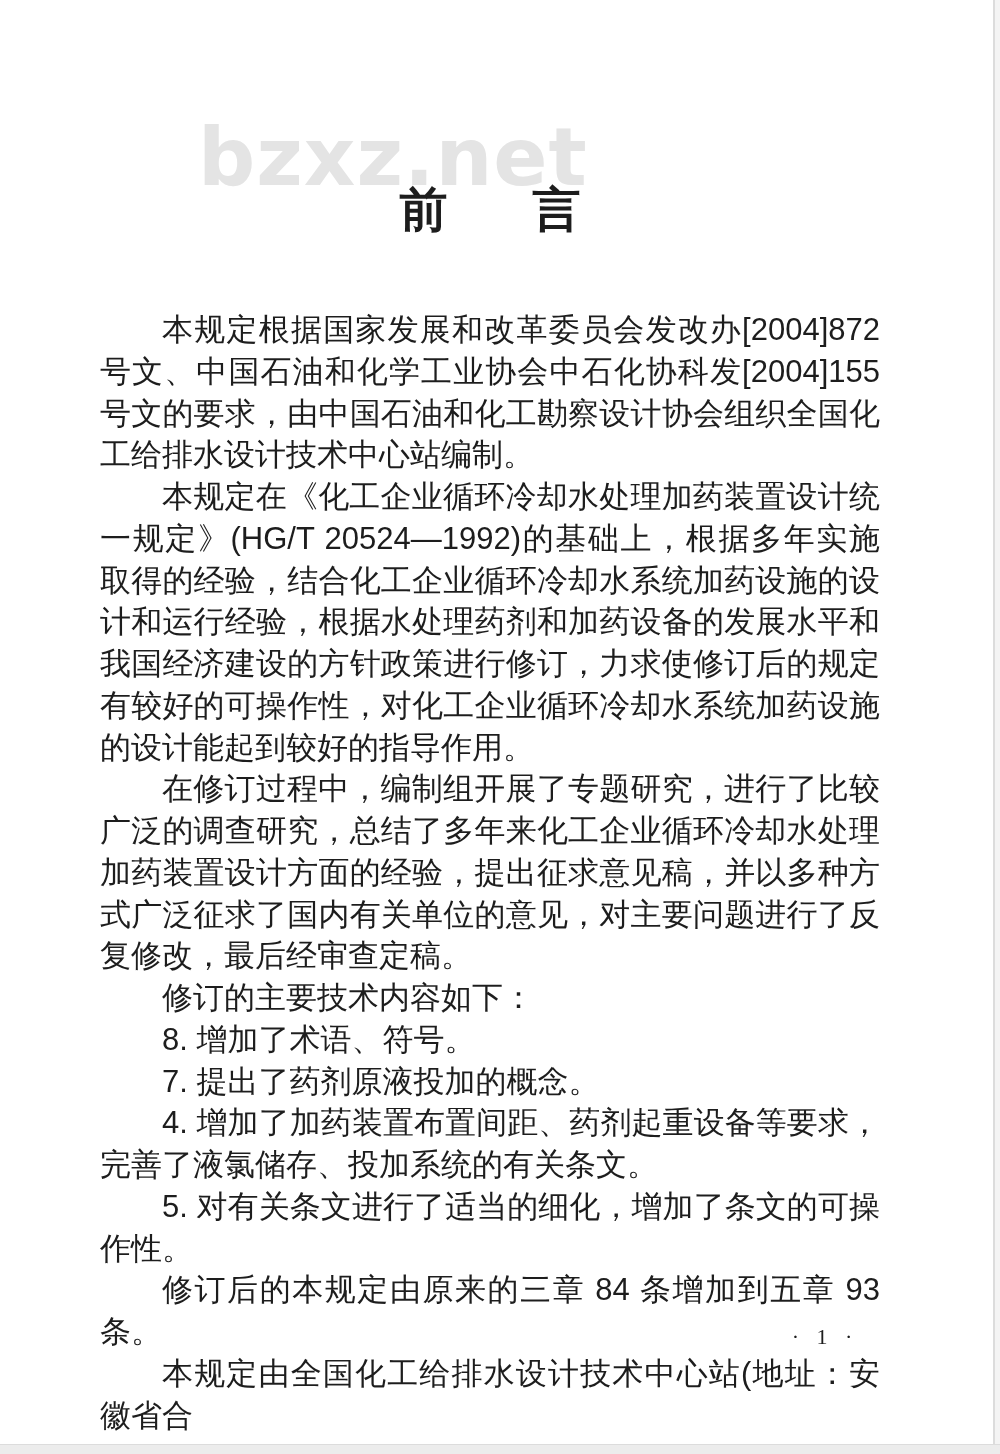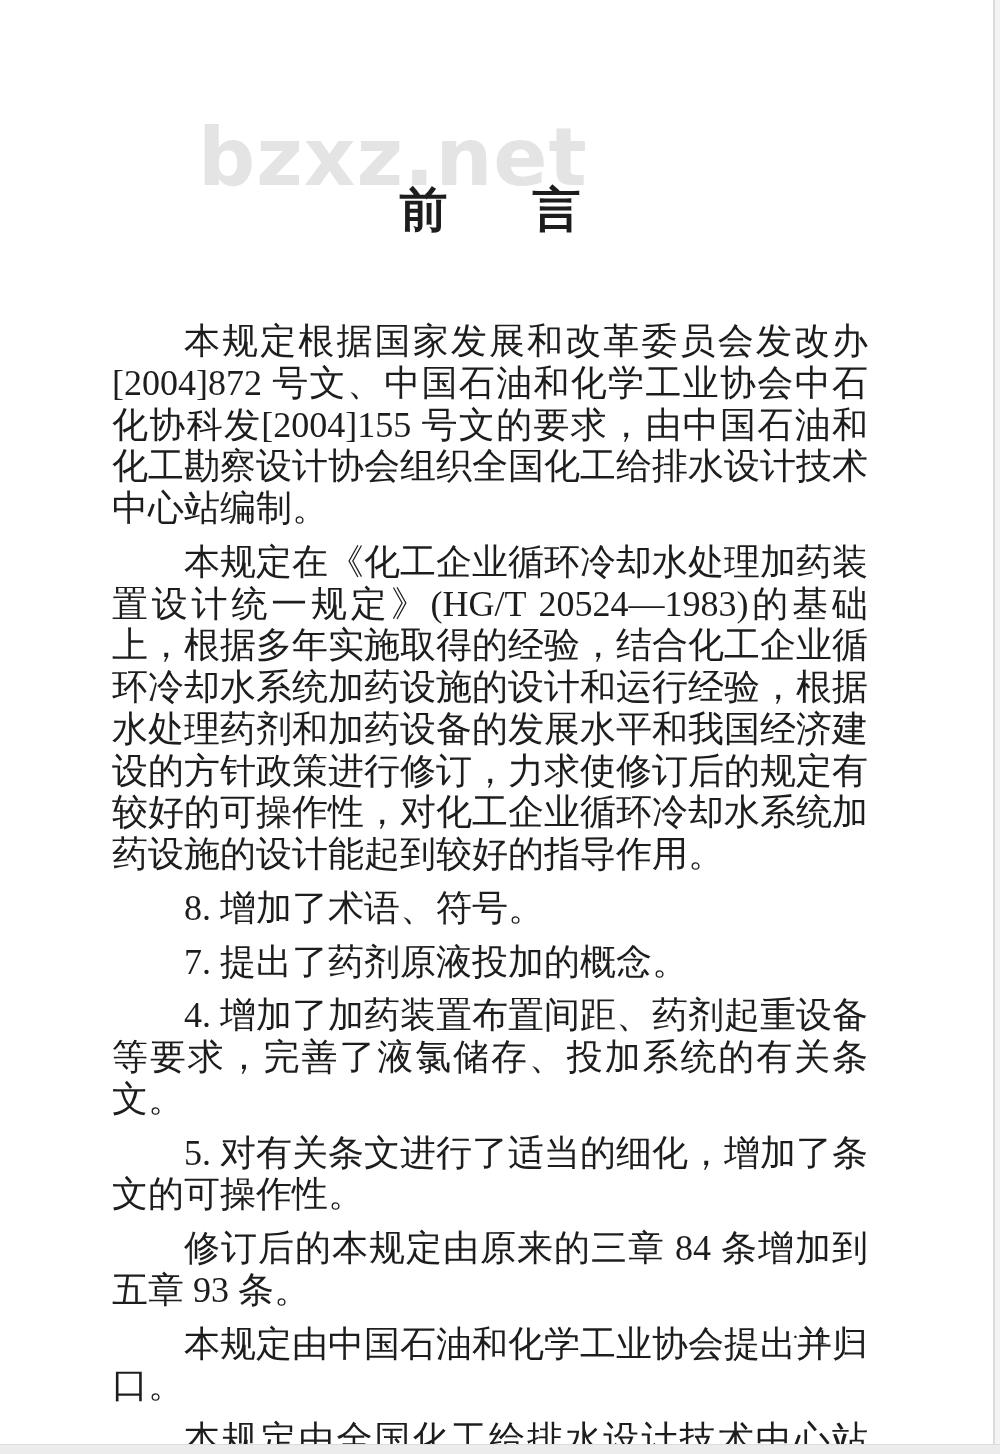--- a/index.html
+++ b/index.html
@@ -48,26 +48,26 @@
     color: var(--text, #1d1d1d);
   }
   .body-text {
     position: absolute;
     left: 100px;
     top: 309px;
     width: 780px;
     color: var(--text, #1d1d1d);
   }
   .body-text p {
-    margin: 12px;
-    font-size: 36px;
+    margin: 0;
+    font-size: 31px;
     line-height: 41.75px;
     text-align: justify;
     text-indent: 2em;
-    font-family: Liberation Serif, serif;
+    font-family: Liberation Sans, sans-serif;
   }
   .page-number {
     position: absolute;
     left: 770px;
     top: 1323px;
     width: 104px;
     text-align: center;
     font-size: 22px;
     line-height: 28px;
     color: var(--text, #1d1d1d);
@@ -108,27 +108,28 @@
 
   <div class="watermark">bzxz.net</div>
 
   <div class="title">
     <span>前</span>
     <span>言</span>
   </div>
 
   <div class="body-text">
       <p>本规定根据国家发展和改革委员会发改办[2004]872 号文、中国石油和化学工业协会中石化协科发[2004]155 号文的要求，由中国石油和化工勘察设计协会组织全国化工给排水设计技术中心站编制。</p>
-      <p>本规定在《化工企业循环冷却水处理加药装置设计统一规定》(HG/T 20524—1983)的基础上，根据多年实施取得的经验，结合化工企业循环冷却水系统加药设施的设计和运行经验，根据水处理药剂和加药设备的发展水平和我国经济建设的方针政策进行修订，力求使修订后的规定有较好的可操作性，对化工企业循环冷却水系统加药设施的设计能起到较好的指导作用。</p>
+      <p>本规定在《化工企业循环冷却水处理加药装置设计统一规定》(HG/T 20524—1992)的基础上，根据多年实施取得的经验，结合化工企业循环冷却水系统加药设施的设计和运行经验，根据水处理药剂和加药设备的发展水平和我国经济建设的方针政策进行修订，力求使修订后的规定有较好的可操作性，对化工企业循环冷却水系统加药设施的设计能起到较好的指导作用。</p>
+      <p>在修订过程中，编制组开展了专题研究，进行了比较广泛的调查研究，总结了多年来化工企业循环冷却水处理加药装置设计方面的经验，提出征求意见稿，并以多种方式广泛征求了国内有关单位的意见，对主要问题进行了反复修改，最后经审查定稿。</p>
+      <p>修订的主要技术内容如下：</p>
       <p>8. 增加了术语、符号。</p>
       <p>7. 提出了药剂原液投加的概念。</p>
       <p>4. 增加了加药装置布置间距、药剂起重设备等要求，完善了液氯储存、投加系统的有关条文。</p>
       <p>5. 对有关条文进行了适当的细化，增加了条文的可操作性。</p>
       <p>修订后的本规定由原来的三章 84 条增加到五章 93 条。</p>
-      <p>本规定由中国石油和化学工业协会提出并归口。</p>
       <p>本规定由全国化工给排水设计技术中心站(地址：安徽省合</p>
     </div>
 
   <div class="page-number">· 1 ·</div>
 
   <div class="scan-edge-right-margin"></div>
   <div class="scan-edge-right"></div>
   <div class="scan-edge-bottom"></div>
 
 </div>

